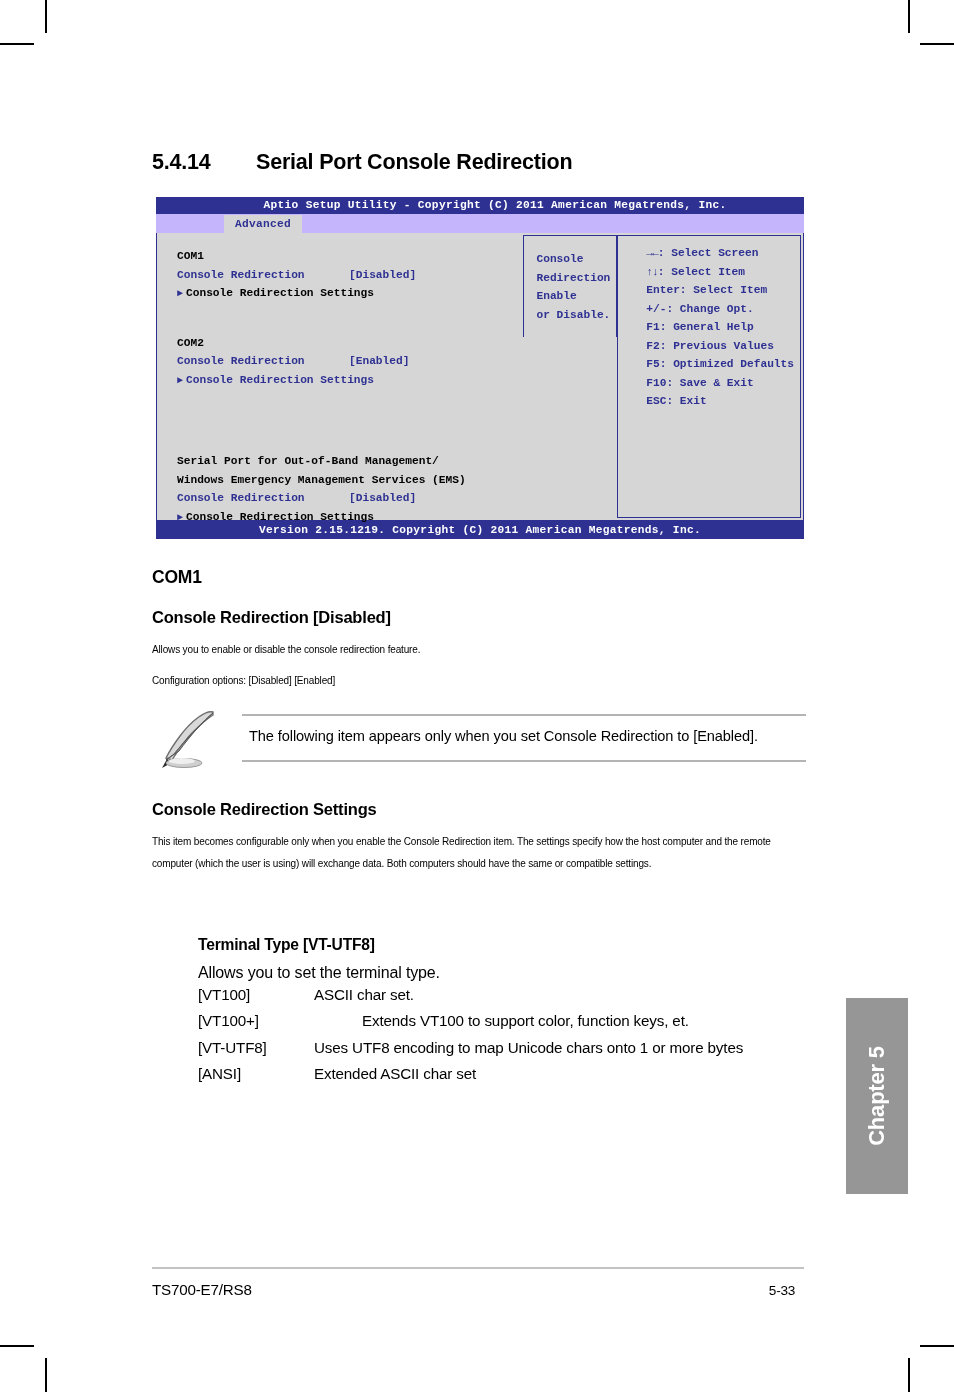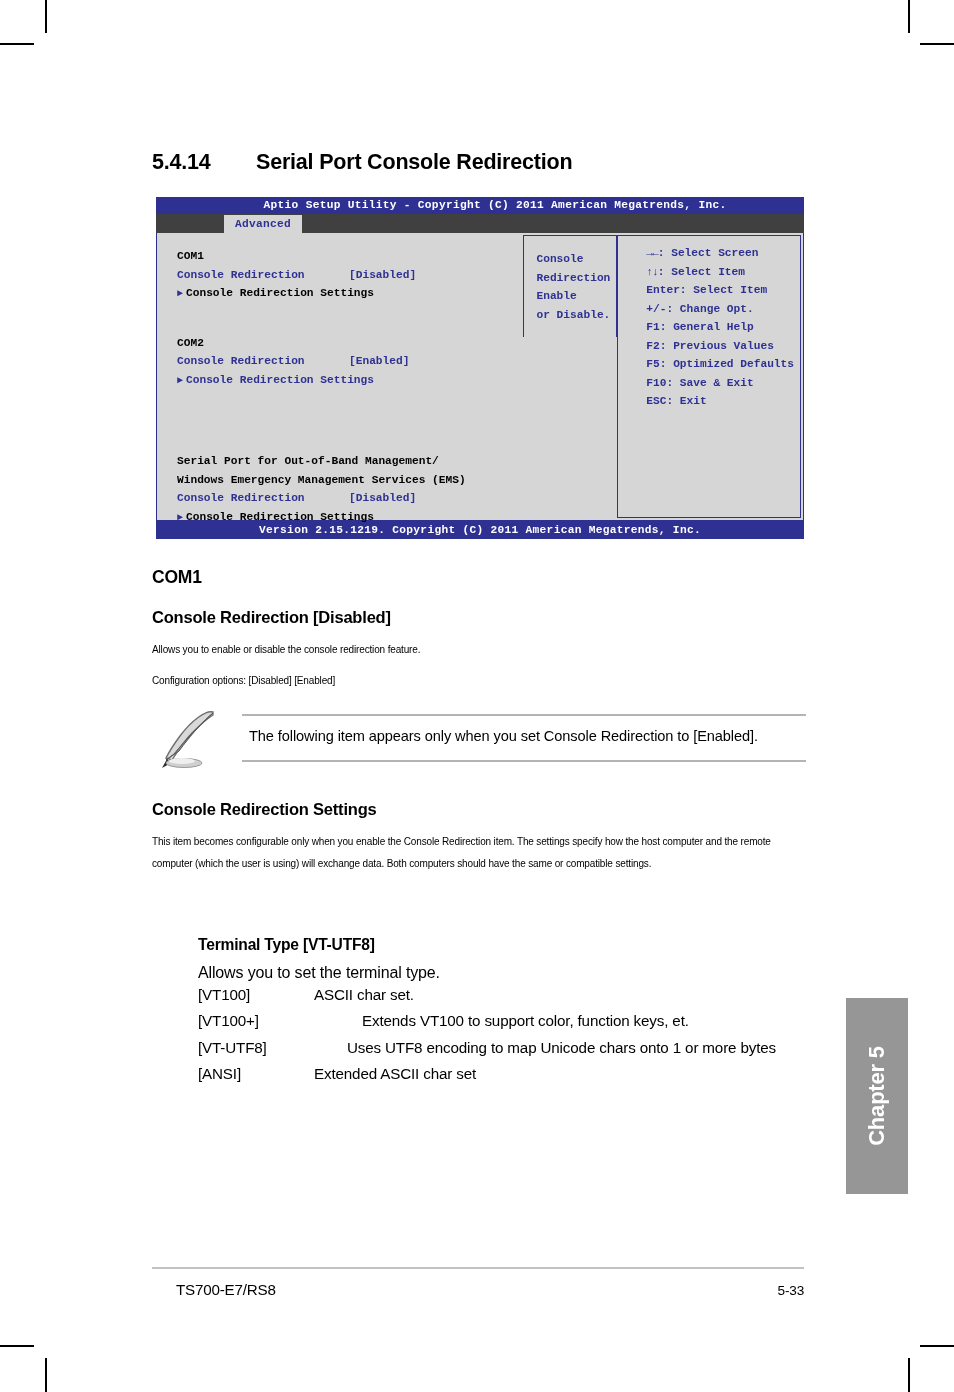--- a/index.html
+++ b/index.html
@@ -43,21 +43,21 @@
     background: #2e3192;
     color: #ffffff;
     height: 17px;
     line-height: 17px;
     text-align: center;
     font-weight: bold;
     letter-spacing: .3px;
     padding-left: 30px;
   }
   .bios-tabbar {
-    background: #404040;
+    background: #c4b5fd;
     height: 19px;
     position: relative;
   }
   .bios-tab {
     position: absolute;
     left: 68px;
     top: 1px;
     height: 18px;
     line-height: 18px;
     padding: 0 11px;
@@ -176,25 +176,25 @@
     letter-spacing: -0.2px;
   }
 
   
   .foot-rule {
     position: absolute; left: 152px; top: 1267px;
     width: 652px; height: 1.6px; background: #c2c2c2;
   }
   .foot-left {
     position: absolute; left: 152px; top: 1281px;
-    font-size: 15.2px; letter-spacing: -0.2px; margin-left: 24px;
+    font-size: 15.2px; letter-spacing: -0.2px;
   }
   .foot-right {
     position: absolute; left: 760px; top: 1283px;
-    width: 44px; text-align: right;
+    width: 44px; text-align: center;
     font-size: 13.6px; letter-spacing: -0.2px;
   }
 </style>
 </head>
 <body>
 
 <div class="crop" style="left:45px;  top:0;      width:1.5px; height:33px;"></div>
 <div class="crop" style="left:0;     top:43px;   width:34px;  height:1.5px;"></div>
 <div class="crop" style="left:908px; top:0;      width:1.5px; height:33px;"></div>
 <div class="crop" style="left:920px; top:43px;  width:34px;  height:1.5px;"></div>
@@ -299,21 +299,21 @@
   <div class="opt-row">
     <div class="opt-key">[VT100]</div>
     <div class="opt-desc">ASCII char set.</div>
   </div>
   <div class="opt-row" style="margin-top:5px;gap:48px;">
     <div class="opt-key">[VT100+]</div>
     <div class="opt-desc">Extends VT100 to support color, function keys, et.</div>
   </div>
   <div class="opt-row" style="margin-top:5px;">
     <div class="opt-key">[VT-UTF8]</div>
-    <div class="opt-desc" style="max-width:462px;text-align:right;">Uses UTF8 encoding to map Unicode chars onto 1 or more bytes</div>
+    <div class="opt-desc" style="max-width:462px;">Uses UTF8 encoding to map Unicode chars onto 1 or more bytes</div>
   </div>
   <div class="opt-row" style="margin-top:5px;">
     <div class="opt-key">[ANSI]</div>
     <div class="opt-desc">Extended ASCII char set</div>
   </div>
 </div>
 
 <div class="chap-tab">
   <span>Chapter 5</span>
 </div>

